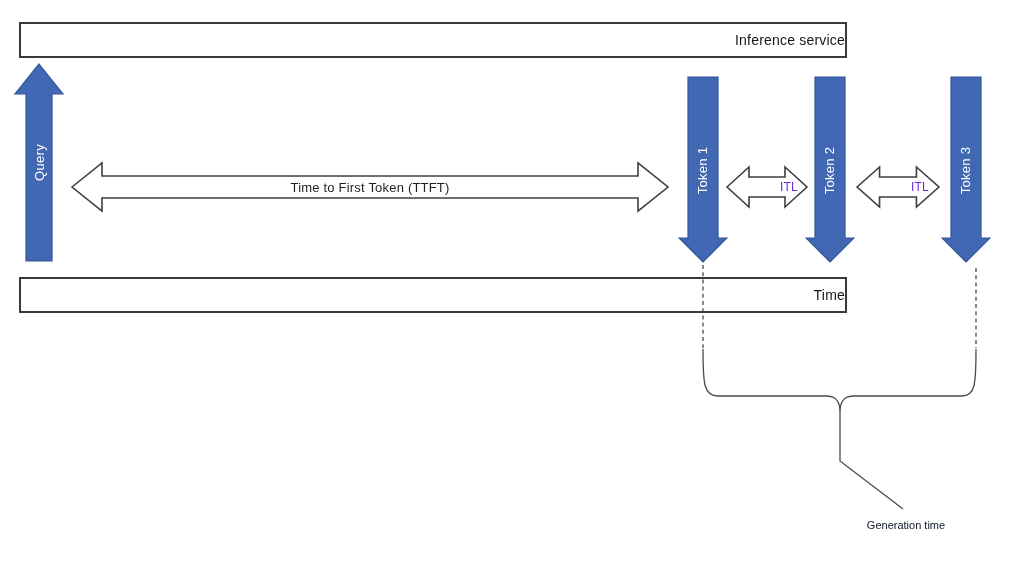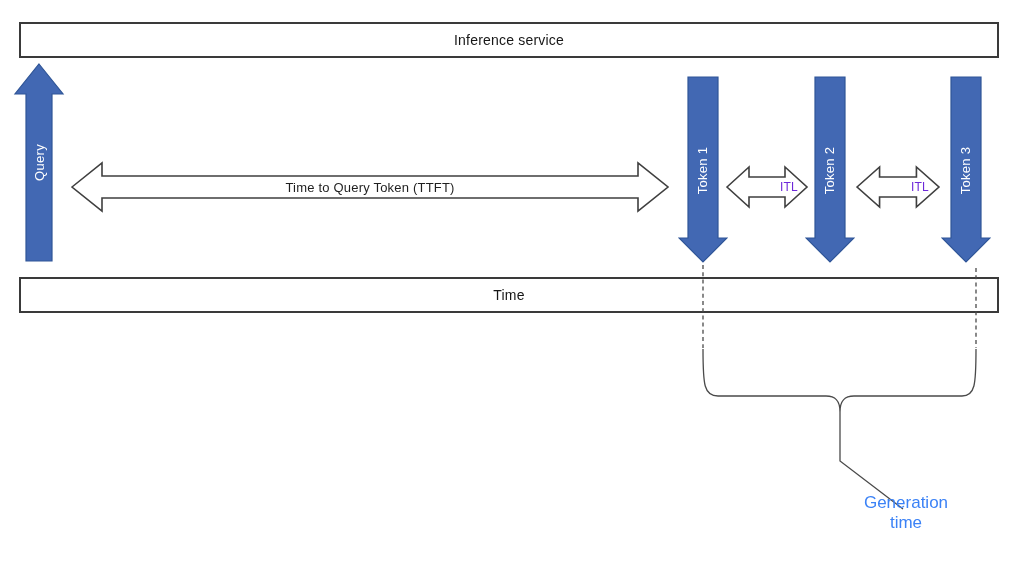--- a/index.html
+++ b/index.html
@@ -5,25 +5,25 @@
   html,body{margin:0;padding:0;background:#ffffff;}
   .canvas{
     position:relative;
     width:1027px;height:568px;
     background:#ffffff;
     font-family:"Liberation Sans", sans-serif;
     overflow:hidden;
   }
   .bar{
     position:absolute;
-    left:19px;width:980px;height:36px;
+    left:19px;width:828px;height:36px;
     box-sizing:border-box;
     border:2px solid #3a3a3a;
     background:#ffffff;
-    display:flex;align-items:center;justify-content:center;
+    display:flex;align-items:center;justify-content:flex-end;
   }
   .bar-label{
     font-size:14px;color:#161616;letter-spacing:.2px;
   }
   .abs{position:absolute;}
   .overlay-label{
     position:absolute;display:flex;align-items:center;justify-content:center;
     pointer-events:none;
   }
   .vlabel{
@@ -37,22 +37,22 @@
     font-size:13px;color:#1f1f1f;letter-spacing:.2px;
   }
   .itl-label{
     font-size:12px;color:#6d28d9;letter-spacing:.2px;margin-left:44px;
   }
   .block-arrow-path{fill:#ffffff;stroke:#3f3f3f;stroke-width:1.6;stroke-linejoin:miter;}
   .blue-arrow-path{stroke:#2F5597;stroke-width:1.2;stroke-linejoin:miter;}
   .guide{stroke:#4a4a4a;stroke-width:1.3;fill:none;}
   .dashed{stroke-dasharray:4 3.2;}
   .gen-label{
-    position:absolute;left:846px;top:493px;width:120px;
-    text-align:center;font-size:17px;color:#3b82f6;
+    position:absolute;left:846px;top:519px;width:120px;
+    text-align:center;font-size:11px;color:#0f172a;
   }
 </style>
 </head>
 <body>
 
 <div class="canvas">
 
   <div class="bar" style="top:22px;">
     <span class="bar-label">Inference service</span>
   </div>
@@ -65,21 +65,21 @@
     <path class="blue-arrow-path" d="M26 2 L50 32 L39 32 L39 199 L13 199 L13 32 L2 32 Z" fill="#4268B3"></path>
   </svg>
   <div class="overlay-label" style="left:13px;top:62px;width:52px;height:200px;">
     <span class="vlabel">Query</span>
   </div>
 
   <svg class="abs" style="left:70px;top:161px;" width="600" height="52" viewBox="0 0 600 52">
     <path class="block-arrow-path" d="M2 26 L32 2 L32 15 L568 15 L568 2 L598 26 L568 50 L568 37 L32 37 L32 50 Z"></path>
   </svg>
   <div class="overlay-label" style="left:70px;top:161px;width:600px;height:52px;">
-    <span class="ttft-label">Time to Query Token (TTFT)</span>
+    <span class="ttft-label">Time to First Token (TTFT)</span>
   </div>
 
   <svg class="abs" style="left:678px;top:76px;" width="50" height="188" viewBox="0 0 50 188">
     <path class="blue-arrow-path" d="M10 1 L40 1 L40 162 L49 162 L25 186 L1 162 L10 162 Z" fill="#4268B3"></path>
   </svg>
   <div class="overlay-label" style="left:678px;top:76px;width:50px;height:188px;">
     <span class="vlabel">Token 1</span>
   </div>
 
   <svg class="abs" style="left:725px;top:164px;" width="84" height="46" viewBox="0 0 84 46">

